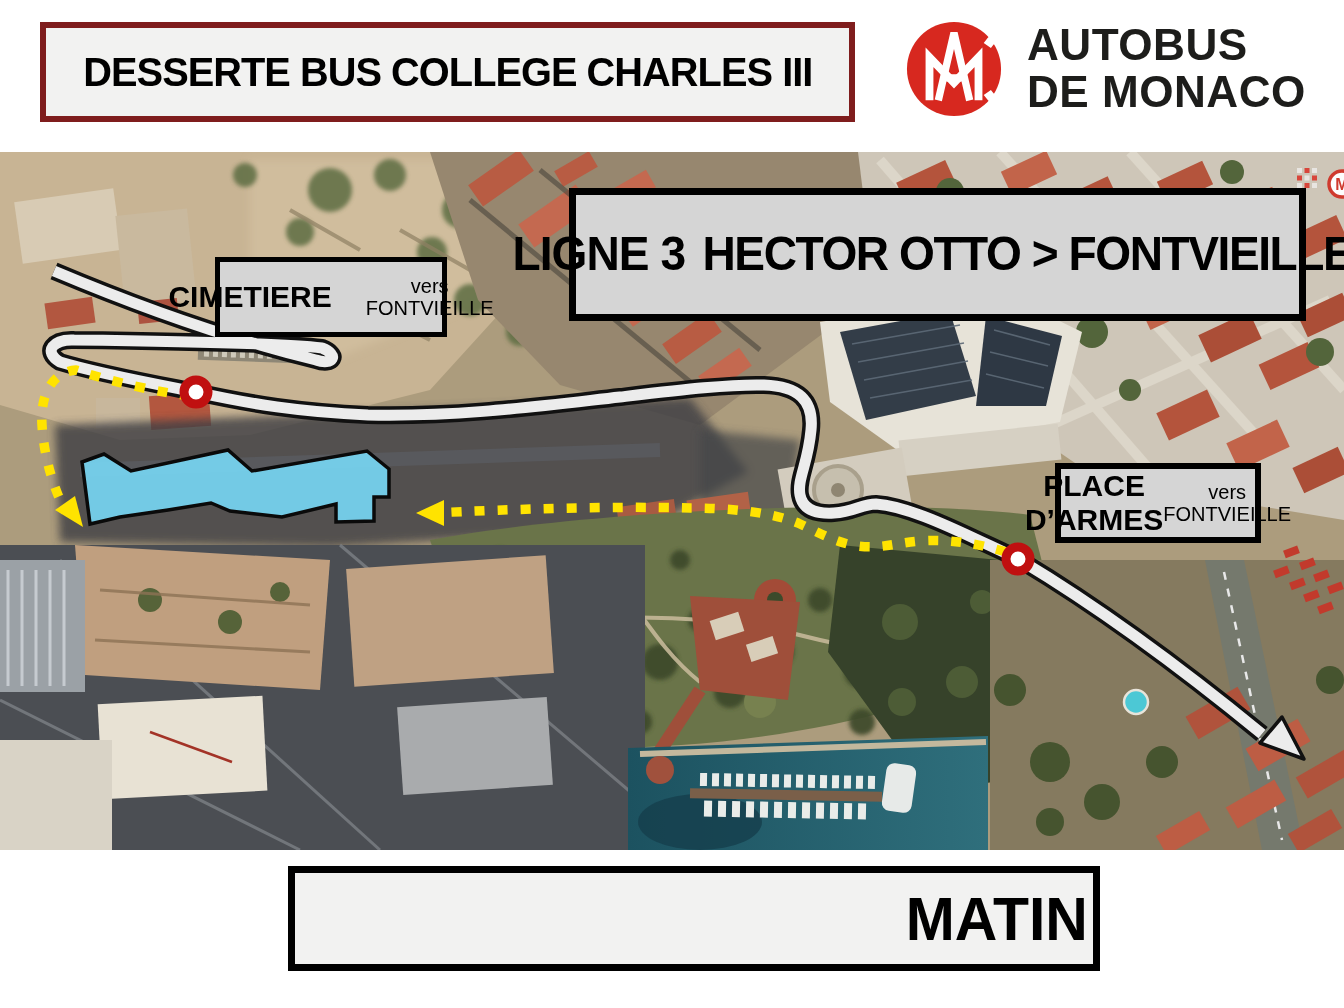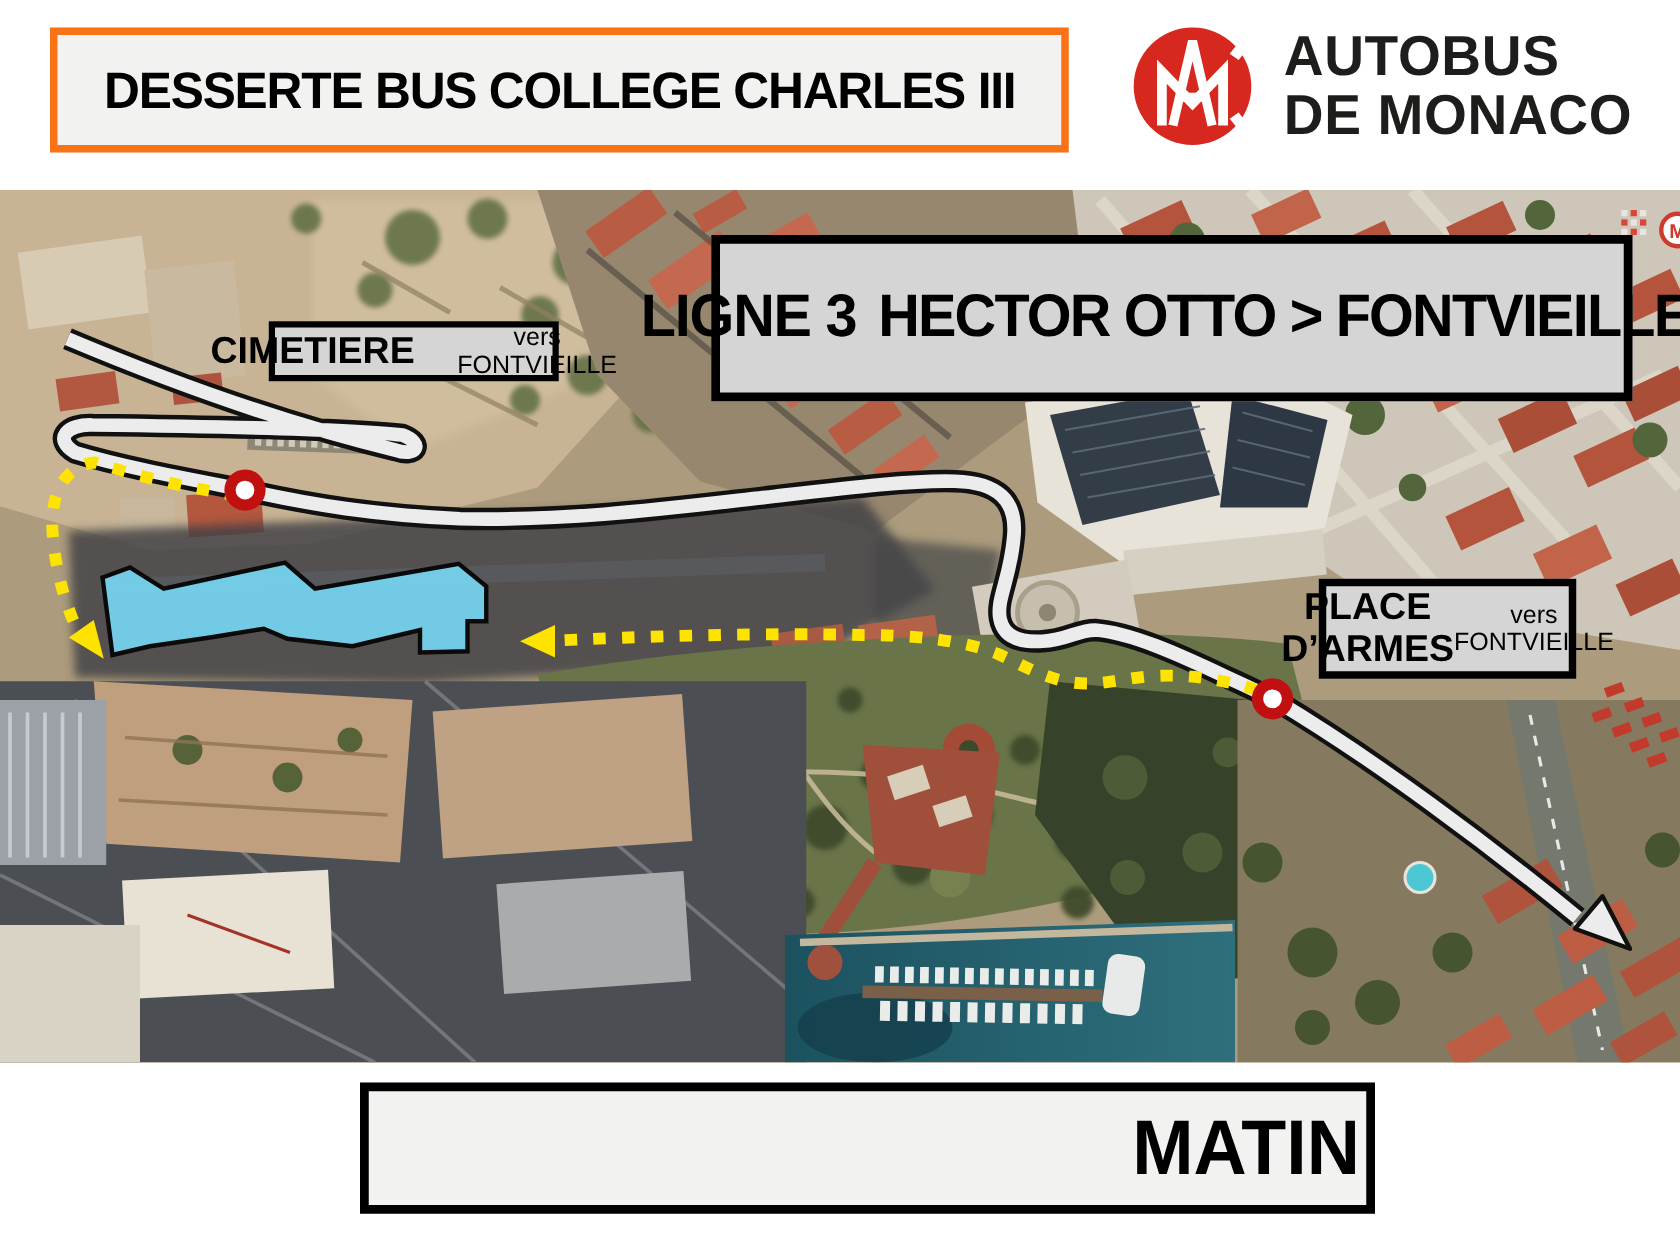--- a/index.html
+++ b/index.html
@@ -1,39 +1,39 @@
 <!DOCTYPE html>
 <html><head>
 <meta charset="utf-8">
 <style>
   html,body{margin:0;padding:0;background:#fff;}
   .page{position:relative;width:1344px;height:1008px;background:#ffffff;overflow:hidden;
         font-family:"Liberation Sans","DejaVu Sans",sans-serif;}
   
   .title-box{position:absolute;left:40px;top:22px;width:815px;height:100px;
-             background:#f2f2f1;border:6px solid #f97316;box-sizing:border-box;
+             background:#f2f2f1;border:6px solid #7f1d1d;box-sizing:border-box;
              display:flex;align-items:center;justify-content:center;}
   .title-box span{font-weight:bold;font-size:41px;letter-spacing:-1px;color:#000;
                   transform:scaleX(.97);white-space:nowrap;}
   .logo{position:absolute;left:905px;top:20px;display:flex;align-items:center;gap:24px;}
   .logo-text{line-height:1.04;font-weight:bold;font-size:45px;letter-spacing:.5px;color:#1d1d1b;
              transform:scaleX(.98);transform-origin:left center;white-space:nowrap;}
   
   .map{position:absolute;left:0;top:152px;width:1344px;height:698px;overflow:hidden;background:#ac9c7d;}
   .map svg{position:absolute;left:0;top:0;}
   .map-label{position:absolute;background:#d5d5d5;border:6px solid #000;box-sizing:border-box;
              display:flex;align-items:center;justify-content:center;
              text-align:center;color:#000;z-index:5;}
   .route-box{left:569px;top:36px;width:737px;height:133px;border-width:7px;line-height:1.18;}
   .route-box .l1{font-weight:bold;font-size:48px;letter-spacing:-1px;transform:scaleX(.96);white-space:nowrap;}
   .route-box .l2{font-weight:bold;font-size:48px;letter-spacing:-1.5px;transform:scaleX(.96);white-space:nowrap;}
   .stop-box{border-width:5px;line-height:1.12;}
   .stop-box .nm{font-weight:bold;font-size:30px;letter-spacing:0;}
   .stop-box .dir{font-weight:normal;font-size:20px;letter-spacing:0;}
-  .stop-cimetiere{left:215px;top:105px;width:232px;height:48px;gap:34px;}
+  .stop-cimetiere{left:215px;top:105px;width:232px;height:80px;gap:34px;}
   .stop-armes{left:1055px;top:311px;width:206px;height:80px;border-width:6px;}
   
   .matin-box{position:absolute;left:288px;top:866px;width:812px;height:105px;
              background:#f2f2f1;border:7px solid #000;box-sizing:border-box;
              display:flex;align-items:center;justify-content:flex-end;}
   .matin-box span{font-weight:bold;font-size:62px;letter-spacing:0;color:#000;transform:scaleX(.95);}
 </style>
 </head>
 <body>
 

